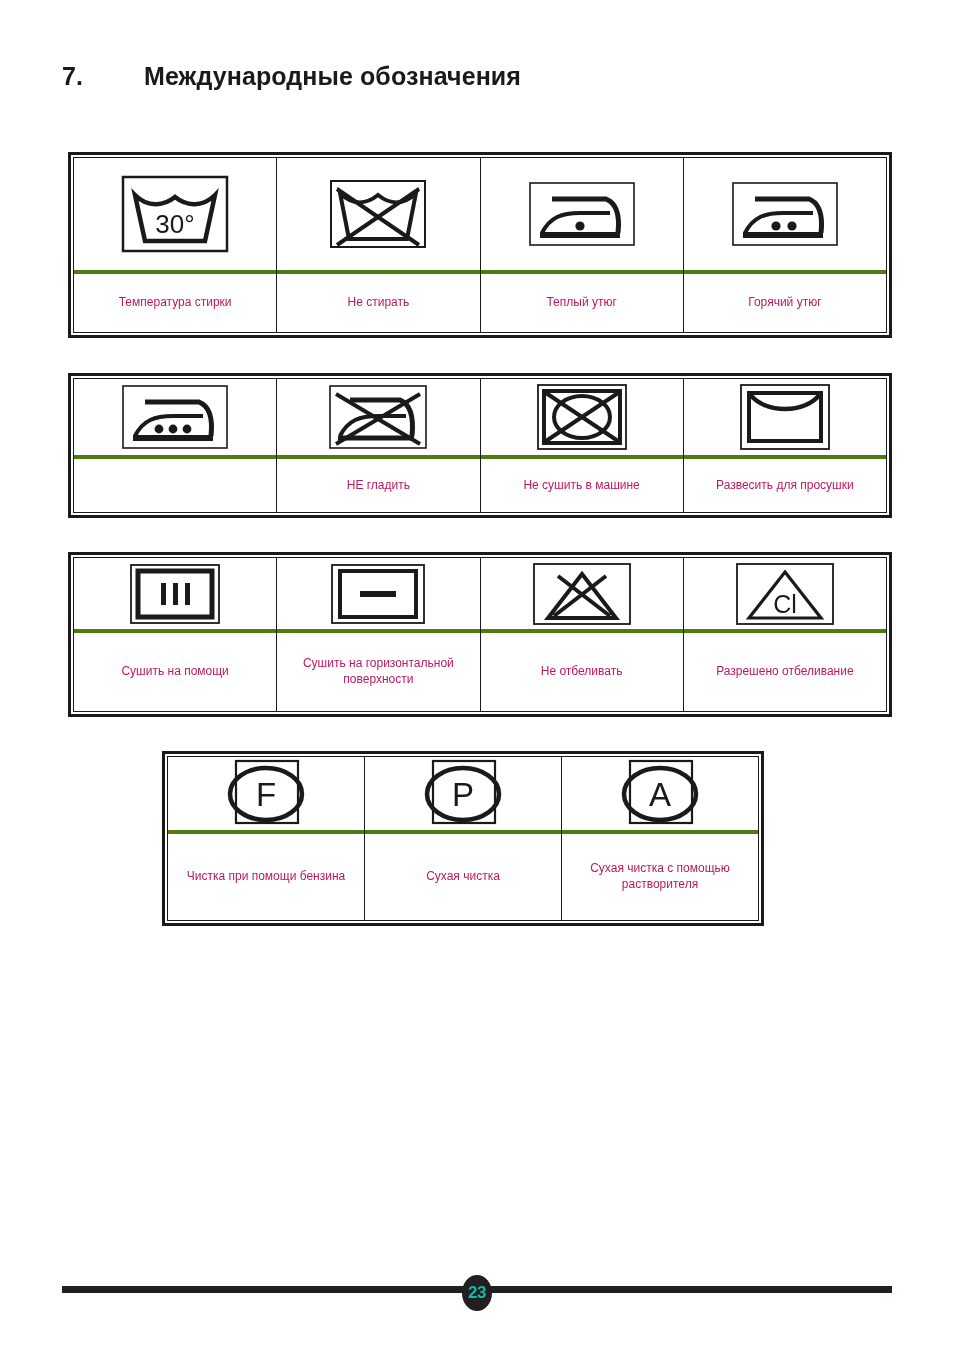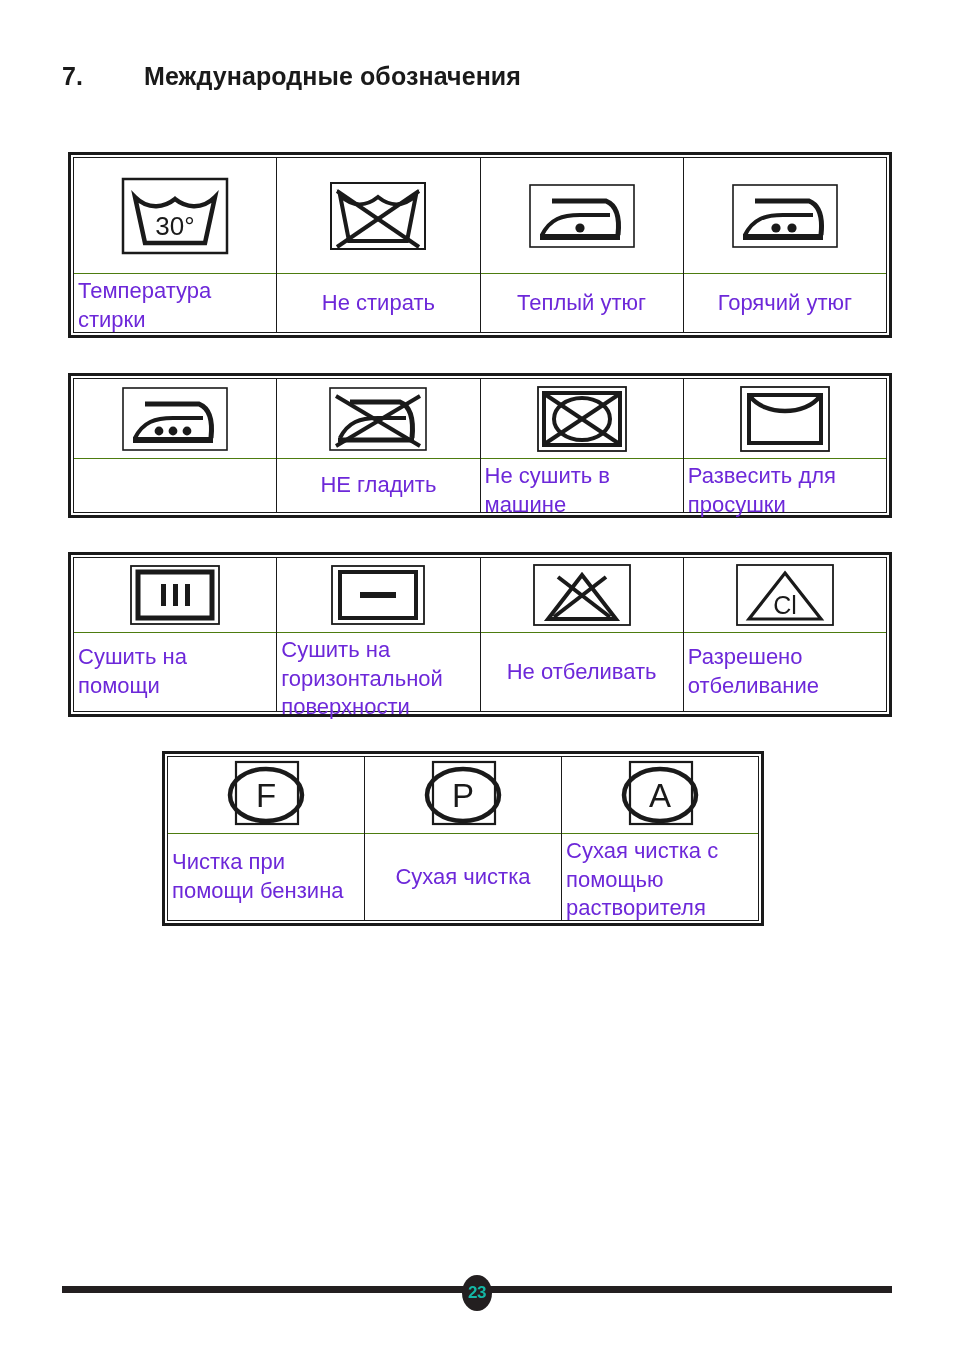--- a/index.html
+++ b/index.html
@@ -54,35 +54,35 @@
     border-right: 1px solid #1a1a1a;
     box-sizing: border-box;
   }
   .sym-col:last-child { border-right: none; }
 
   .sym-icon-cell {
     flex: 0 0 auto;
     display: flex;
     align-items: center;
     justify-content: center;
-    border-bottom: 1px solid #4d7c0f;
+    border-bottom: 4px solid #4d7c0f;
     box-sizing: border-box;
     overflow: visible;
   }
   .sym-label-cell {
     flex: 1 1 auto;
     display: flex;
     align-items: center;
     justify-content: center;
-    text-align: left;
-    box-sizing: border-box;
-    font-size: 22px;
+    text-align: center;
+    box-sizing: border-box;
+    font-size: 12px;
     line-height: 1.3;
     padding: 3px 4px;
-    color: #6d28d9;
+    color: #be185d;
   }
 
   
   #table-1 { left: 68px; top: 152px; width: 824px; height: 186px; }
   #table-1 .sym-icon-cell { height: 116px; }
   #table-2 { left: 68px; top: 373px; width: 824px; height: 145px; }
   #table-2 .sym-icon-cell { height: 80px; }
   #table-3 { left: 68px; top: 552px; width: 824px; height: 165px; }
   #table-3 .sym-icon-cell { height: 75px; }
   #table-4 { left: 162px; top: 751px; width: 602px; height: 175px; }

